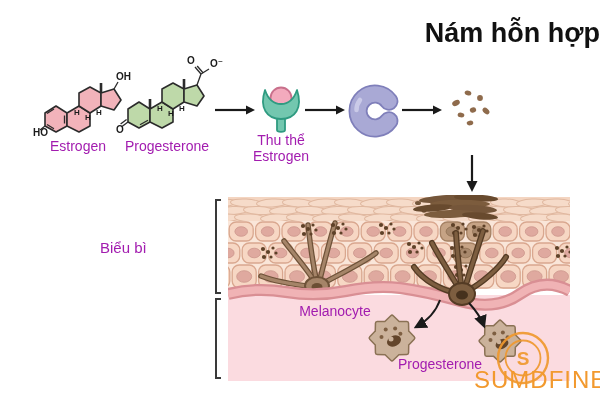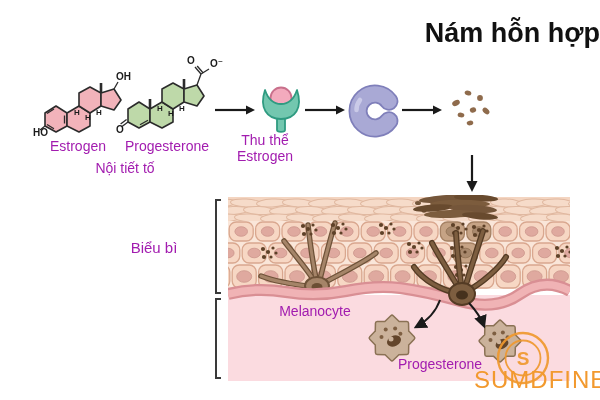--- a/index.html
+++ b/index.html
@@ -1,20 +1,20 @@
 <!DOCTYPE html>
 <html><head>
 <meta charset="utf-8">
 <style>
   html,body{margin:0;padding:0;}
   #canvas{position:relative;width:600px;height:400px;background:#ffffff;overflow:hidden;
           font-family:"Liberation Sans","DejaVu Sans",sans-serif;}
   .abs{position:absolute;}
   .lbl{position:absolute;font-size:14px;color:#a21caf;text-align:center;line-height:1.15;}
-  .lbl-right{text-align:center;font-size:15px;}
+  .lbl-right{text-align:left;font-size:15px;}
   #title{position:absolute;left:0;top:18px;width:600px;text-align:right;
          font-size:27px;font-weight:700;color:#111;}
   .bracket{position:absolute;left:215px;width:6px;border:2px solid #3a3a3a;border-right:none;box-sizing:border-box;}
   #wm-text{position:absolute;left:474px;top:366px;font-size:24px;letter-spacing:1px;
            color:#F2992E;font-weight:400;}
   svg text{font-family:"Liberation Sans","DejaVu Sans",sans-serif;}
 </style>
 </head>
 <body>
 
@@ -69,41 +69,40 @@
       <text x="71" y="12">O</text>
       <text x="94" y="15">O⁻</text>
       <text x="41" y="59" font-size="8">H</text>
       <text x="52" y="64" font-size="8">H</text>
       <text x="63" y="59" font-size="8">H</text>
     </g>
   </svg>
 
   <div class="lbl" style="left:28px;top:138px;width:100px">Estrogen</div>
   <div class="lbl" style="left:117px;top:138px;width:100px">Progesterone</div>
-  <div class="lbl" style="left:70px;top:160px;width:110px">Nội tiết tố</div>
 
   <svg class="abs" style="left:215px;top:104px" width="40" height="12">
     <line x1="0" y1="6" x2="31" y2="6" stroke="#1a1a1a" stroke-width="2.2"></line>
       <polygon points="31,1.5 40,6 31,10.5" fill="#1a1a1a"></polygon>
   </svg>
   <svg class="abs" style="left:305px;top:104px" width="40" height="12">
     <line x1="0" y1="6" x2="31" y2="6" stroke="#1a1a1a" stroke-width="2.2"></line>
       <polygon points="31,1.5 40,6 31,10.5" fill="#1a1a1a"></polygon>
   </svg>
   <svg class="abs" style="left:402px;top:104px" width="40" height="12">
     <line x1="0" y1="6" x2="31" y2="6" stroke="#1a1a1a" stroke-width="2.2"></line>
       <polygon points="31,1.5 40,6 31,10.5" fill="#1a1a1a"></polygon>
   </svg>
 
   <svg class="abs" style="left:258px;top:84px" width="46" height="50" viewBox="0 0 46 50">
     <circle cx="23" cy="14" r="10.5" stroke="#C9708C" stroke-width="1.8" fill="#F3AABD"></circle>
     <path d="M19,34 L19,46 C19,48.5 27,48.5 27,46 L27,34" stroke="#2F9B81" stroke-width="1.8" fill="#73C7AF"></path>
     <path d="M7,6 C1,24 9,35 23,35 C37,35 45,24 39,6 C36,15 30,20 23,20 C16,20 10,15 7,6 Z" stroke="#2F9B81" stroke-width="1.8" stroke-linejoin="round" fill="#73C7AF"></path>
   </svg>
-  <div class="lbl" style="left:220px;top:133px;width:90px;line-height:15.5px">
+  <div class="lbl" style="left:236px;top:133px;width:90px;line-height:15.5px">
     <div>Thu thể</div>
     <div>Estrogen</div>
   </div>
 
   <svg class="abs" style="left:346px;top:84px" width="58" height="54" viewBox="0 0 58 54">
     <path d="M42.9,17.2 A17,17 0 1 0 42.9,36.8" fill="none" stroke="#7F7FBA" stroke-width="19" stroke-linecap="round"></path>
     <path d="M42.9,17.2 A17,17 0 1 0 42.9,36.8" fill="none" stroke-width="15.5" stroke-linecap="round" stroke="#A9A9D5"></path>
     <path d="M14,16 A16,16 0 0 0 10.5,26" fill="none" stroke="#CACAE8" stroke-width="4.5" stroke-linecap="round"></path>
   </svg>
 
@@ -401,21 +400,21 @@
 
     <g fill="none" stroke="#1a1a1a" stroke-width="2">
       <path d="M212,105 Q206,122 188,132" marker-end="url(#ah)"></path>
       <path d="M241,108 Q252,120 256,131" marker-end="url(#ah)"></path>
     </g>
   </svg>
 
   <div class="bracket" style="top:199px;height:95px"></div>
   <div class="bracket" style="top:298px;height:81px"></div>
   <div class="lbl lbl-right" style="left:100px;top:239px;width:108px">Biểu bì</div>
-  <div class="lbl" style="left:255px;top:303px;width:120px">Melanocyte</div>
+  <div class="lbl" style="left:275px;top:303px;width:120px">Melanocyte</div>
   <div class="lbl" style="left:378px;top:356px;width:124px">Progesterone</div>
 
   <svg class="abs" style="left:494px;top:329px;opacity:.92" width="58" height="58" viewBox="0 0 58 58">
     <circle cx="29" cy="29" r="25" fill="none" stroke="#F0992F" stroke-width="2.4"></circle>
     <circle cx="29" cy="29" r="17.5" fill="none" stroke="#F0992F" stroke-width="1.8"></circle>
     <text x="29" y="36" text-anchor="middle" font-size="19" font-weight="bold" fill="#F0992F">S</text>
   </svg>
   <div id="wm-text">SUMDFINE</div>
 
 </div>

